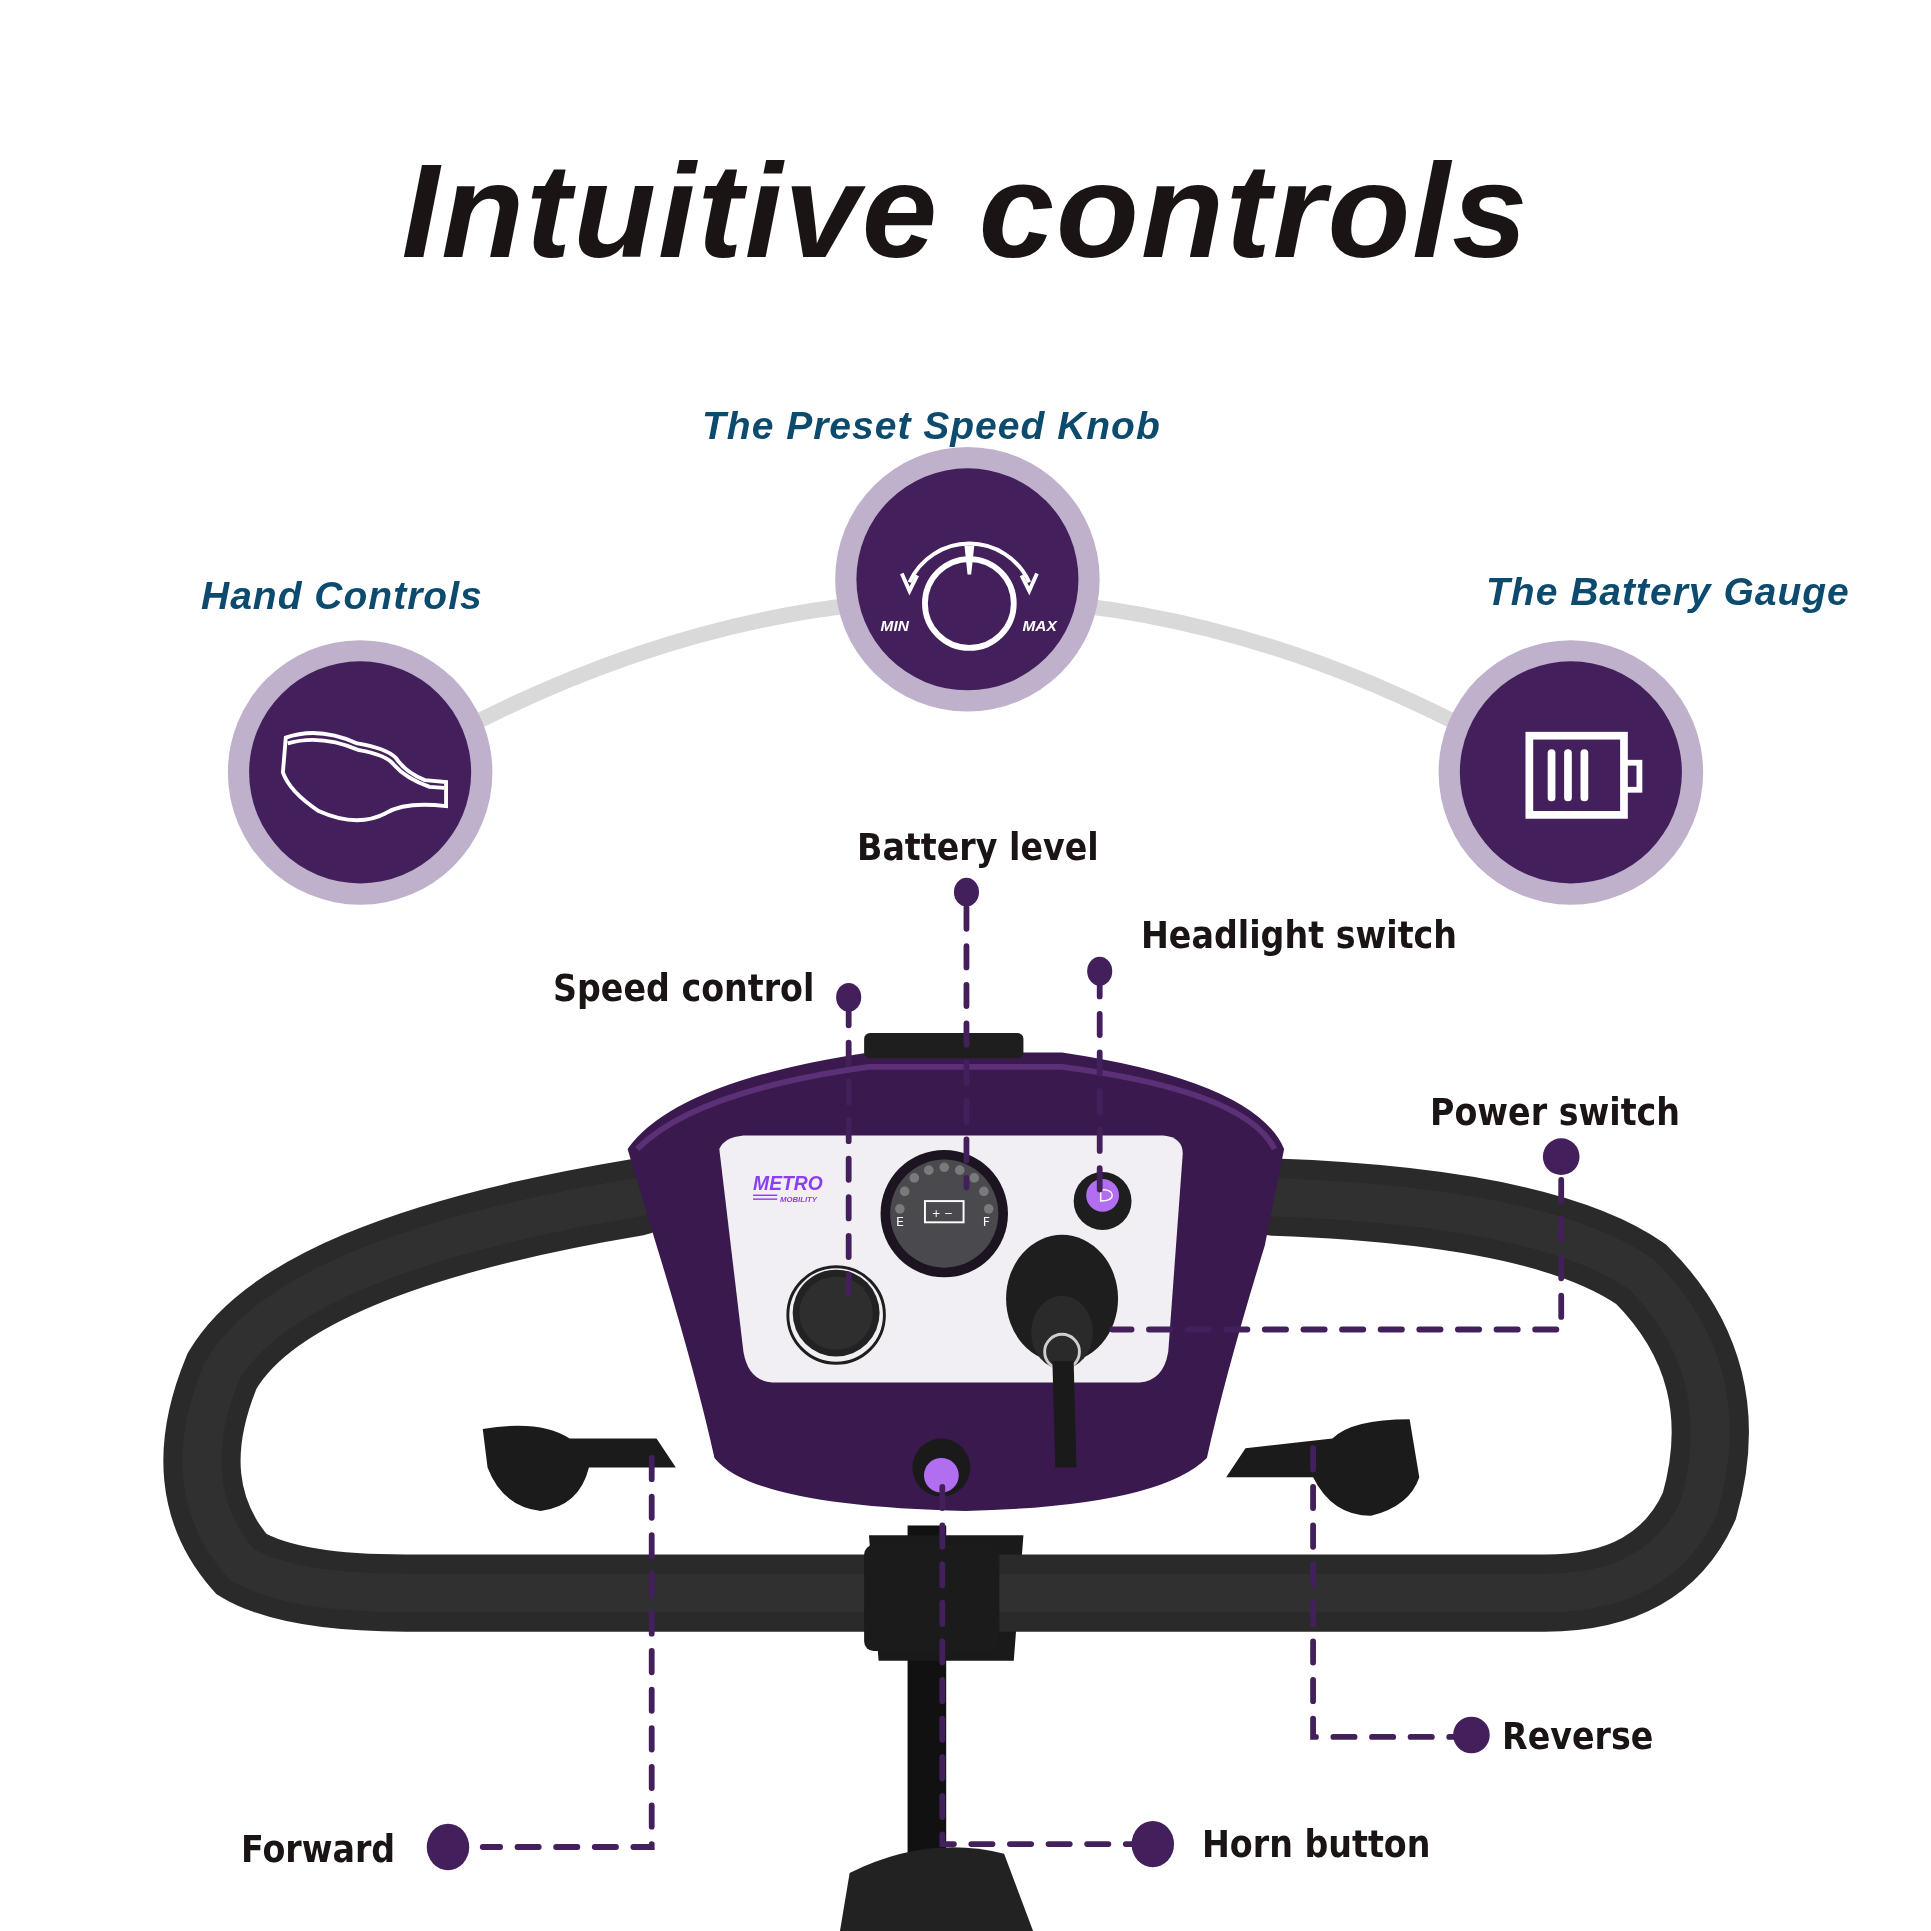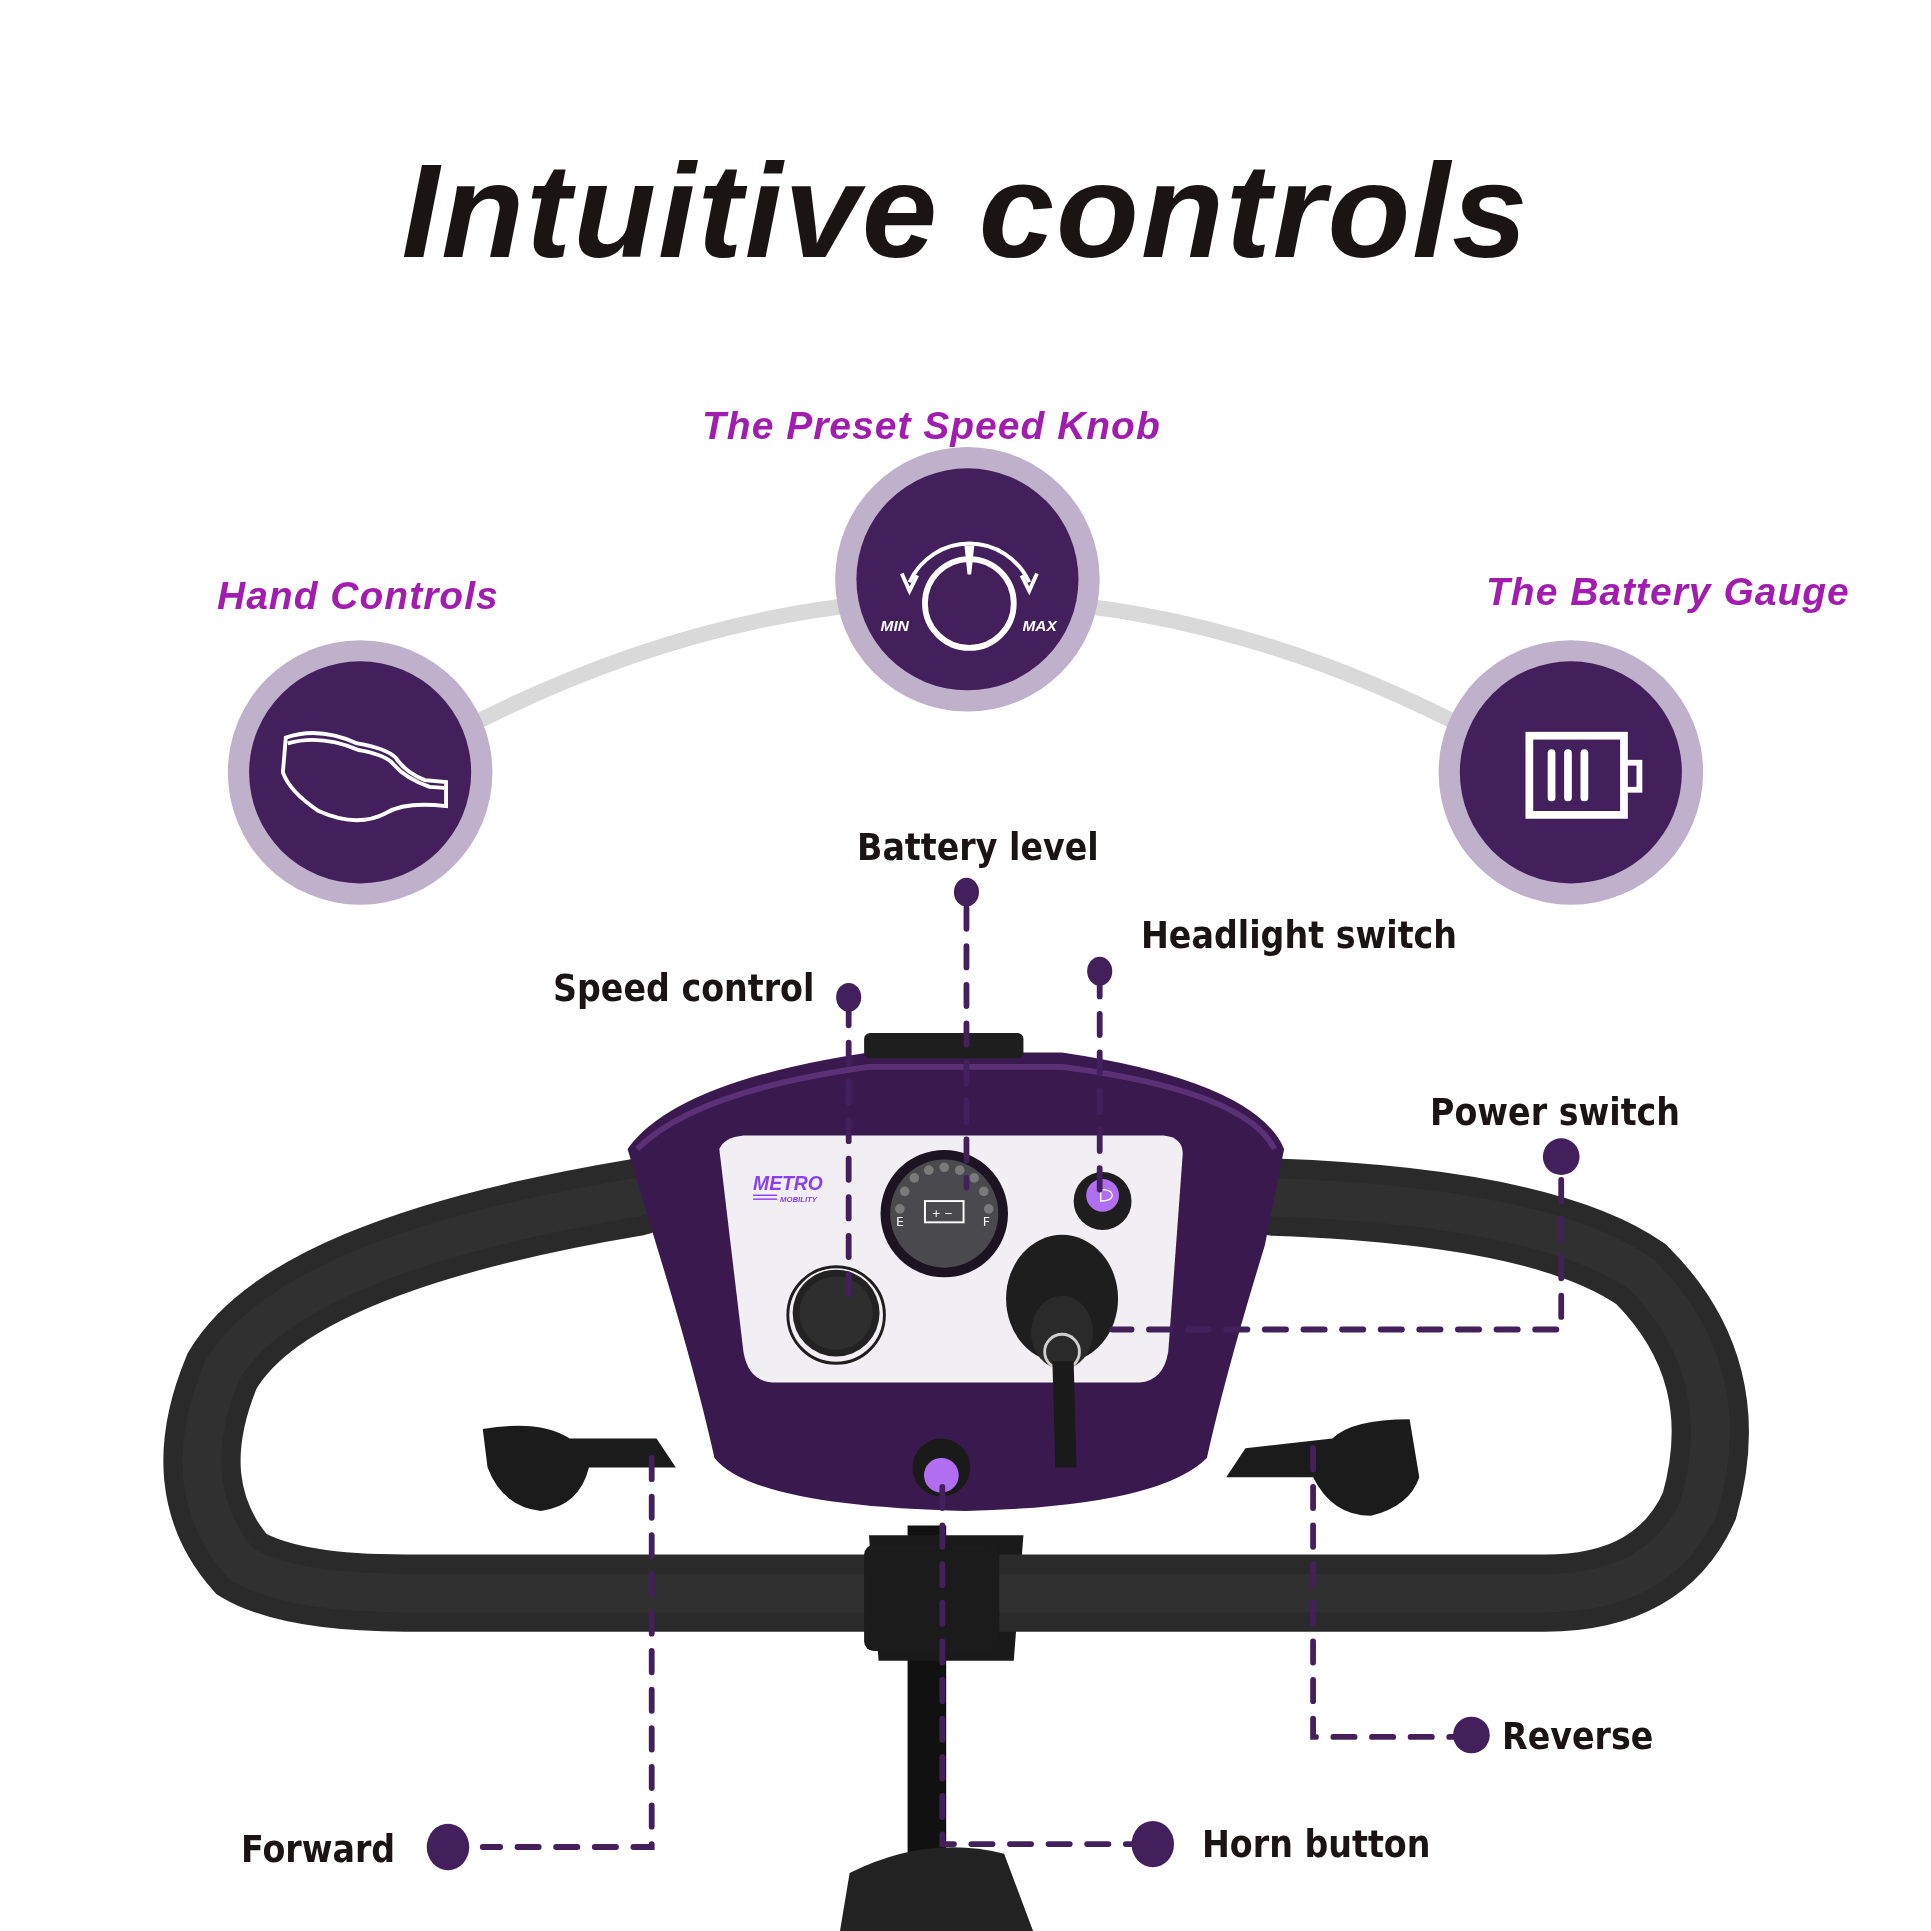--- a/index.html
+++ b/index.html
@@ -1,19 +1,19 @@
 <!DOCTYPE html>
 <html><head>
 <meta charset="utf-8">
 <style>
   html, body { margin:0; padding:0; background:#ffffff; }
   body { width:1931px; height:1931px; position:relative; overflow:hidden; font-family:"Liberation Sans", sans-serif; }
   .abs { position:absolute; }
   .title { left:0; width:1931px; top:135px; text-align:center; font-family:"Liberation Sans", sans-serif; font-weight:900; font-style:italic; font-size:133px; letter-spacing:1.9px; color:#1a1414; transform:scaleX(1.02); }
-  .feat-title { font-family:"Liberation Sans", sans-serif; font-weight:900; font-style:italic; font-size:39px; color:#a21caf; white-space:nowrap; letter-spacing:1px; }
+  .feat-title { font-family:"Liberation Sans", sans-serif; font-weight:900; font-style:italic; font-size:39px; color:#0c4a6e; white-space:nowrap; letter-spacing:1px; }
   .callout { font-family:"DejaVu Sans", sans-serif; font-weight:bold; font-size:37px; color:#1a1414; white-space:nowrap; transform:scaleX(0.9); transform-origin:left center; }
   svg { position:absolute; left:0; top:0; }
 </style>
 </head>
 <body>
 
 <div class="abs title">Intuitive controls</div>
 
 <svg width="1931" height="1931" viewBox="0 0 2000 2000">
 
@@ -143,21 +143,21 @@
     <ellipse cx="1001" cy="924" rx="13" ry="15"></ellipse>
     <ellipse cx="879" cy="1033" rx="13" ry="15"></ellipse>
     <ellipse cx="1139" cy="1006" rx="13" ry="15"></ellipse>
     <circle cx="1617" cy="1198" r="19"></circle>
     <circle cx="1524" cy="1797" r="19"></circle>
     <ellipse cx="464" cy="1913" rx="22" ry="24"></ellipse>
     <ellipse cx="1194" cy="1910" rx="22" ry="24"></ellipse>
   </g>
 </svg>
 
-<div class="abs feat-title" style="left:201px; top:574px;margin-left:16px;">Hand Controls</div>
+<div class="abs feat-title" style="left:201px; top:574px;">Hand Controls</div>
 <div class="abs feat-title" style="left:702px; top:404px;">The Preset Speed Knob</div>
 <div class="abs feat-title" style="left:1486px; top:570px;">The Battery Gauge</div>
 
 <div class="abs callout" style="left:857px; top:826px;">Battery level</div>
 <div class="abs callout" style="left:1141px; top:914px;">Headlight switch</div>
 <div class="abs callout" style="left:553px; top:967px;">Speed control</div>
 <div class="abs callout" style="left:1430px; top:1091px;">Power switch</div>
 <div class="abs callout" style="left:1502px; top:1715px;">Reverse</div>
 <div class="abs callout" style="left:241px; top:1828px;">Forward</div>
 <div class="abs callout" style="left:1202px; top:1823px;">Horn button</div>

